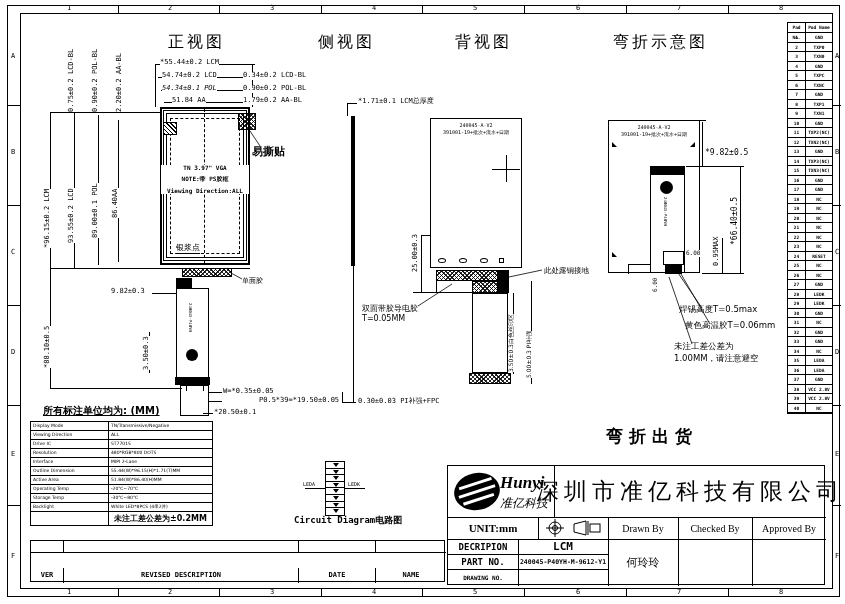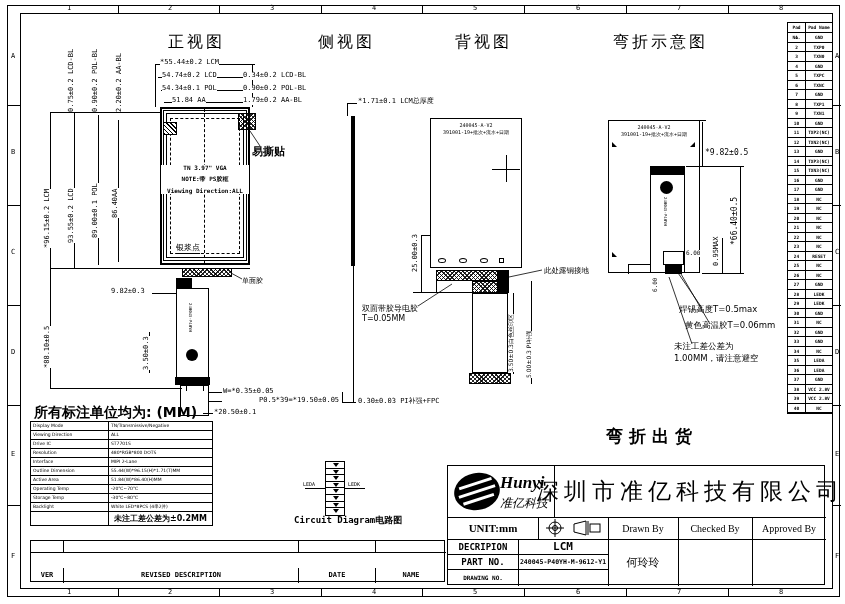--- a/index.html
+++ b/index.html
@@ -110,21 +110,21 @@
   <div>
 
     <div class="ln" style="left:155px;top:64px;width:100px;height:1px;"></div>
     <div class="ln" style="left:158px;top:77px;width:94px;height:1px;"></div>
     <div class="ln" style="left:161px;top:90px;width:88px;height:1px;"></div>
     <div class="ln" style="left:164px;top:102px;width:82px;height:1px;"></div>
     <div class="ln" style="left:155px;top:64px;width:1px;height:43px;"></div>
     <div class="ln" style="left:252px;top:64px;width:1px;height:43px;"></div>
     <div class="dim" style="left:160px;top:59px;">*55.44±0.2 LCM</div>
     <div class="dim" style="left:162px;top:72px;">54.74±0.2 LCD</div>
-    <div class="dim" style="left:162px;top:85px;">54.34±0.1 POL</div>
+    <div class="dim" style="left:162px;top:85px;font-style:italic;">54.34±0.1 POL</div>
     <div class="dim" style="left:172px;top:97px;">51.84 AA</div>
     <div class="dim" style="left:243px;top:72px;">0.34±0.2 LCD-BL</div>
     <div class="dim" style="left:243px;top:85px;">0.90±0.2 POL-BL</div>
     <div class="dim" style="left:243px;top:97px;">1.79±0.2 AA-BL</div>
 
     <div class="vdim" style="left:68px;top:112px;">0.75±0.2 LCD-BL</div>
     <div class="vdim" style="left:92px;top:112px;">0.90±0.2 POL-BL</div>
     <div class="vdim" style="left:116px;top:112px;">2.20±0.2 AA-BL</div>
 
     <div class="ln" style="left:50px;top:112px;width:1px;height:276px;"></div>
@@ -259,21 +259,21 @@
 
     <div class="abs cjk" style="left:679px;top:304px;font-size:8.5px;white-space:nowrap;">焊锡高度T=0.5max</div>
     <div class="abs cjk" style="left:685px;top:320px;font-size:8.5px;white-space:nowrap;">黄色高温胶T=0.06mm</div>
     <div class="abs cjk" style="left:674px;top:341px;font-size:8.5px;white-space:nowrap;">
       <div>未注工差公差为</div>
       <div>1.00MM，请注意避空</div>
     </div>
     <div class="abs cjk" style="left:606px;top:425px;font-size:17px;font-weight:bold;letter-spacing:6px;white-space:nowrap;">弯折出货</div>
   </div>
 
-  <div class="abs cjk" style="left:34px;top:404px;font-size:14px;font-weight:bold;white-space:nowrap;">所有标注单位均为: (MM)</div>
+  <div class="abs cjk" style="left:43px;top:404px;font-size:10px;font-weight:bold;white-space:nowrap;text-decoration:underline;">所有标注单位均为: (MM)</div>
   <div class="abs" id="spec-table" style="left:30px;top:421px;width:183px;border:1px solid #000;">
       <div style="display: flex; border-bottom: 1px solid rgb(0, 0, 0); font: 4.5px &quot;DejaVu Sans&quot;, sans-serif; height: 9px; overflow: hidden;">
         <div style="width: 78px; border-right: 1px solid rgb(0, 0, 0); padding: 1px 2px; white-space: nowrap; overflow: hidden;">Display Mode</div>
         <div style="flex: 1 1 0%; padding: 1px 2px; white-space: nowrap; overflow: hidden;">TN/Transmissive/Negative</div>
       </div>
       <div style="display: flex; border-bottom: 1px solid rgb(0, 0, 0); font: 4.5px &quot;DejaVu Sans&quot;, sans-serif; height: 9px; overflow: hidden;">
         <div style="width: 78px; border-right: 1px solid rgb(0, 0, 0); padding: 1px 2px; white-space: nowrap; overflow: hidden;">Viewing Direction</div>
         <div style="flex: 1 1 0%; padding: 1px 2px; white-space: nowrap; overflow: hidden;">ALL</div>
       </div>
       <div style="display: flex; border-bottom: 1px solid rgb(0, 0, 0); font: 4.5px &quot;DejaVu Sans&quot;, sans-serif; height: 9px; overflow: hidden;">

